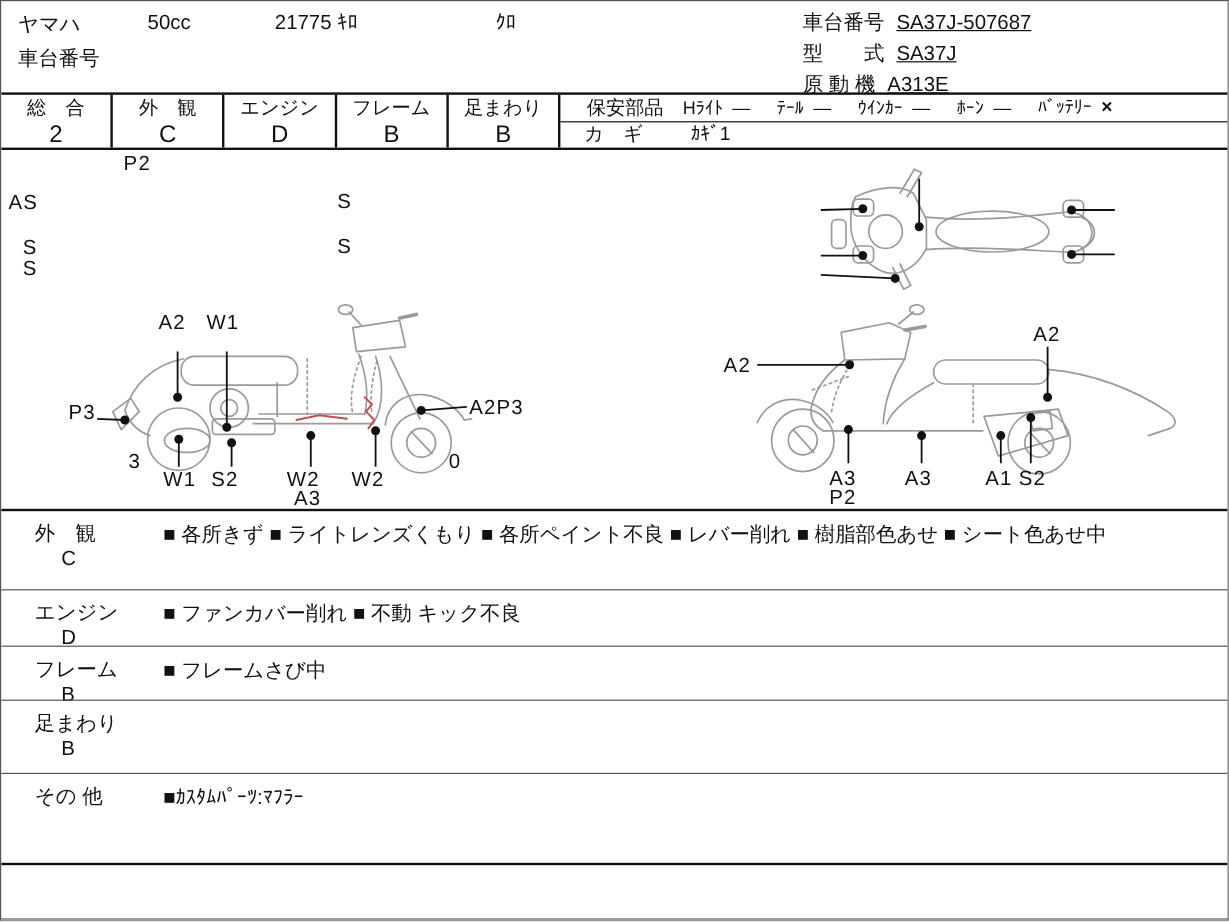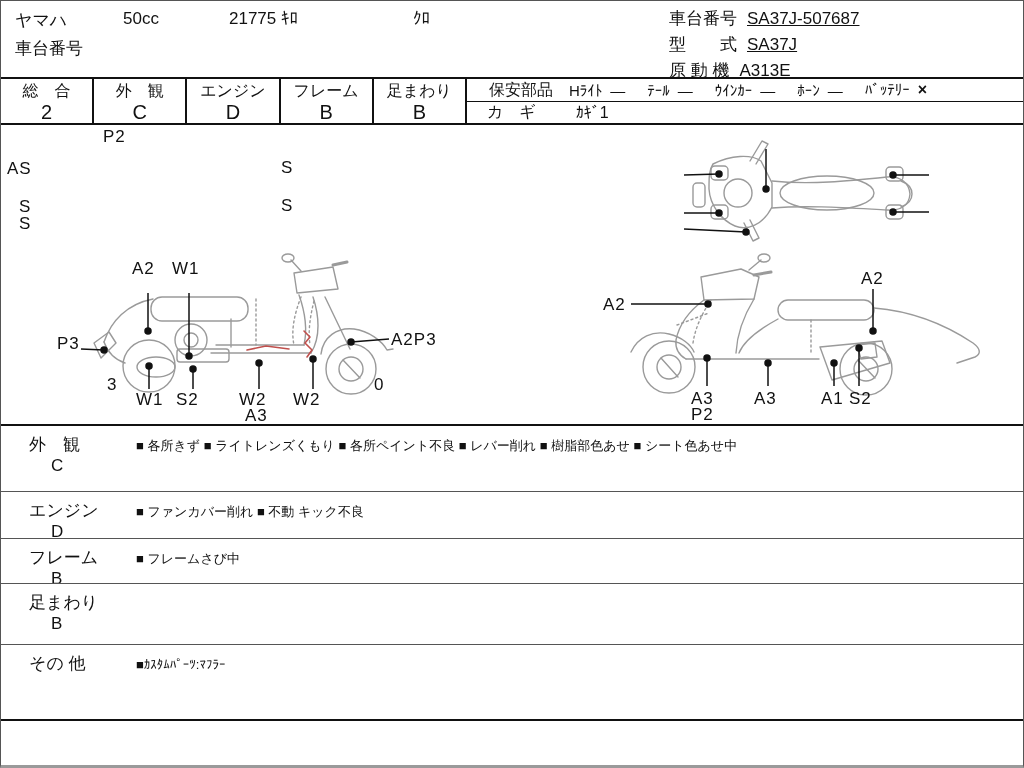--- a/index.html
+++ b/index.html
@@ -40,21 +40,21 @@
   .details { position:absolute; left:0; top:423px; width:100%; }
   .detail-row { position:relative; width:100%; }
   .detail-row.r0 { height:67px; border-top:2px solid #111; }
   .detail-row.r1 { height:47px; border-top:1px solid #555; }
   .detail-row.r2 { height:45px; border-top:1px solid #555; }
   .detail-row.r3 { height:61px; border-top:1px solid #555; }
   .detail-row.r4 { height:75px; border-top:1px solid #555; }
   .detail-row.rempty { height:44px; border-top:2px solid #111; }
   .d-label { position:absolute; left:28px; top:7px; font-size:17px; white-space:nowrap; }
   .d-grade { position:absolute; left:50px; top:30px; font-size:17px; }
-  .d-content { position:absolute; left:135px; right:12px; top:7px; font-size:13px;
+  .d-content { position:absolute; left:135px; right:12px; top:7px; font-size:17px;
                line-height:25px; word-break:break-all; }
 </style>
 </head>
 <body>
 
 <div class="sheet">
 
   <div class="top-header">
     <span class="th" style="left:14px;top:8px">ヤマハ</span>
     <span class="th" style="left:122px;top:8px">50cc</span>

